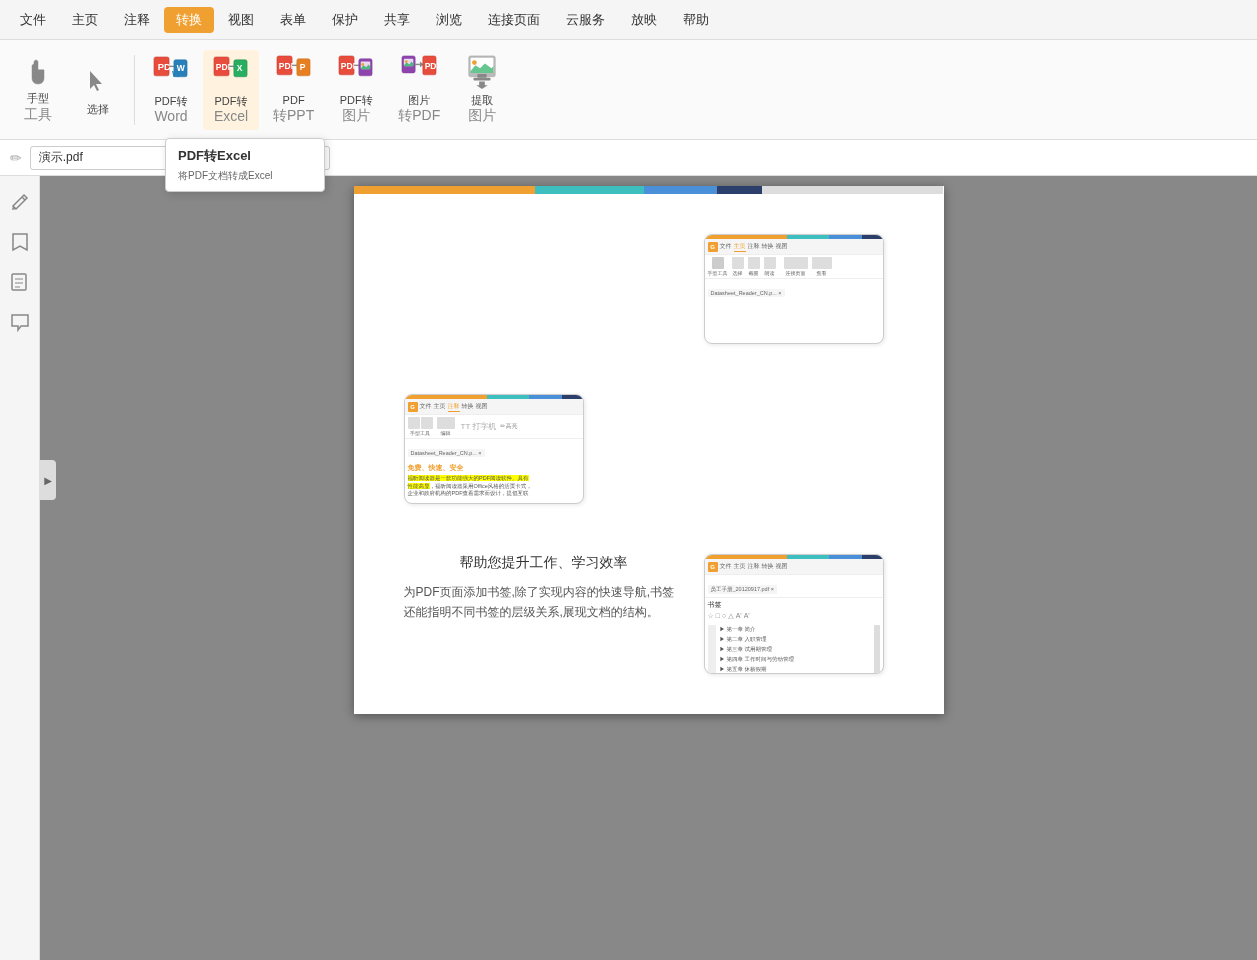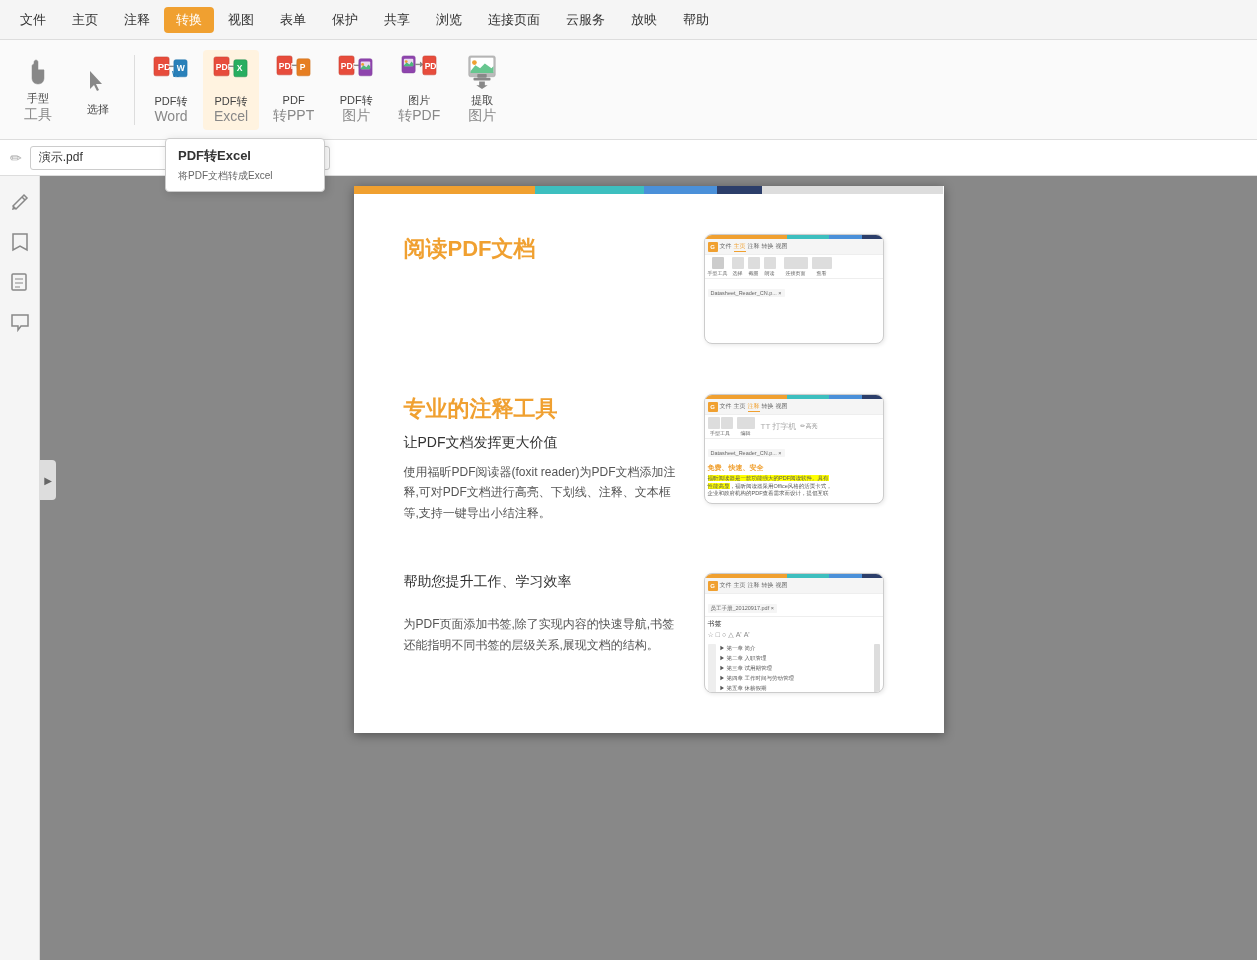--- a/index.html
+++ b/index.html
@@ -296,21 +296,20 @@
       <div style="flex:1.2; background:#3dbfbf;"></div>
       <div style="flex:0.8; background:#4a90d9;"></div>
       <div style="flex:0.5; background:#2c3e6a;"></div>
       <div style="flex:2; background:#ddd;"></div>
     </div>
 
     <div style="padding: 40px 50px;">
 
       <div style="display:flex; gap:20px; align-items:flex-start; margin-bottom:50px;">
         <div style="flex:1;">
-          <div style="font-size:22px; font-weight:bold; color:#f0a030; margin-bottom:10px;">阅读PDF文档</div>
         </div>
         <div style="width:190px; flex-shrink:0;">
           <div class="mini-ss">
             <div class="mini-ss-bar">
                 <div class="mini-ss-bar-o"></div>
                 <div class="mini-ss-bar-t"></div>
                 <div class="mini-ss-bar-b"></div>
                 <div class="mini-ss-bar-d"></div>
               </div>
             <div class="mini-ss-header">
@@ -350,25 +349,20 @@
               </div>
             </div>
             <div style="padding:2px 3px;">
               <div style="font-size:5.5px; color:#666; background:#f5f5f5; padding:1px 3px; border-radius:1px; display:inline-block; margin-bottom:2px;">Datasheet_Reader_CN.p... ×</div>
             </div>
           </div>
         </div>
       </div>
 
       <div style="display:flex; gap:20px; align-items:flex-start; margin-bottom:50px;">
-        <div style="flex:1;">
-          <div style="font-size:22px; font-weight:bold; color:#f0a030; margin-bottom:10px;">专业的注释工具</div>
-          <div style="font-size:14px; font-weight:500; color:#333; margin-bottom:10px;">让PDF文档发挥更大价值</div>
-          <div style="font-size:12px; color:#555; line-height:1.7;">使用福昕PDF阅读器(foxit reader)为PDF文档添加注释,可对PDF文档进行高亮、下划线、注释、文本框等,支持一键导出小结注释。</div>
-        </div>
         <div style="width:190px; flex-shrink:0;">
           <div class="mini-ss">
             <div class="mini-ss-bar">
                 <div class="mini-ss-bar-o"></div>
                 <div class="mini-ss-bar-t"></div>
                 <div class="mini-ss-bar-b"></div>
                 <div class="mini-ss-bar-d"></div>
               </div>
             <div class="mini-ss-header">
               <div class="mini-logo">G</div>
@@ -405,21 +399,21 @@
                 <span style="background:yellow;">性能高显</span>，福昕阅读器采用Office风格的活页卡式，<br>
                 企业和政府机构的PDF查看需求而设计，提倡互联
               </div>
             </div>
           </div>
         </div>
       </div>
 
       <div style="display:flex; gap:20px; align-items:flex-start;">
         <div style="flex:1;">
-          <div style="font-size:14px; font-weight:500; color:#333; margin-bottom:23px;">帮助您提升工作、学习效率</div>
+          <div style="font-size:14px; font-weight:500; color:#333; margin-bottom:10px;text-align:center;">帮助您提升工作、学习效率</div>
           <div style="font-size:12px; color:#555; line-height:1.7;">为PDF页面添加书签,除了实现内容的快速导航,书签还能指明不同书签的层级关系,展现文档的结构。</div>
         </div>
         <div style="width:190px; flex-shrink:0;">
           <div class="mini-ss" style="height:120px;">
             <div class="mini-ss-bar">
                 <div class="mini-ss-bar-o"></div>
                 <div class="mini-ss-bar-t"></div>
                 <div class="mini-ss-bar-b"></div>
                 <div class="mini-ss-bar-d"></div>
               </div>

